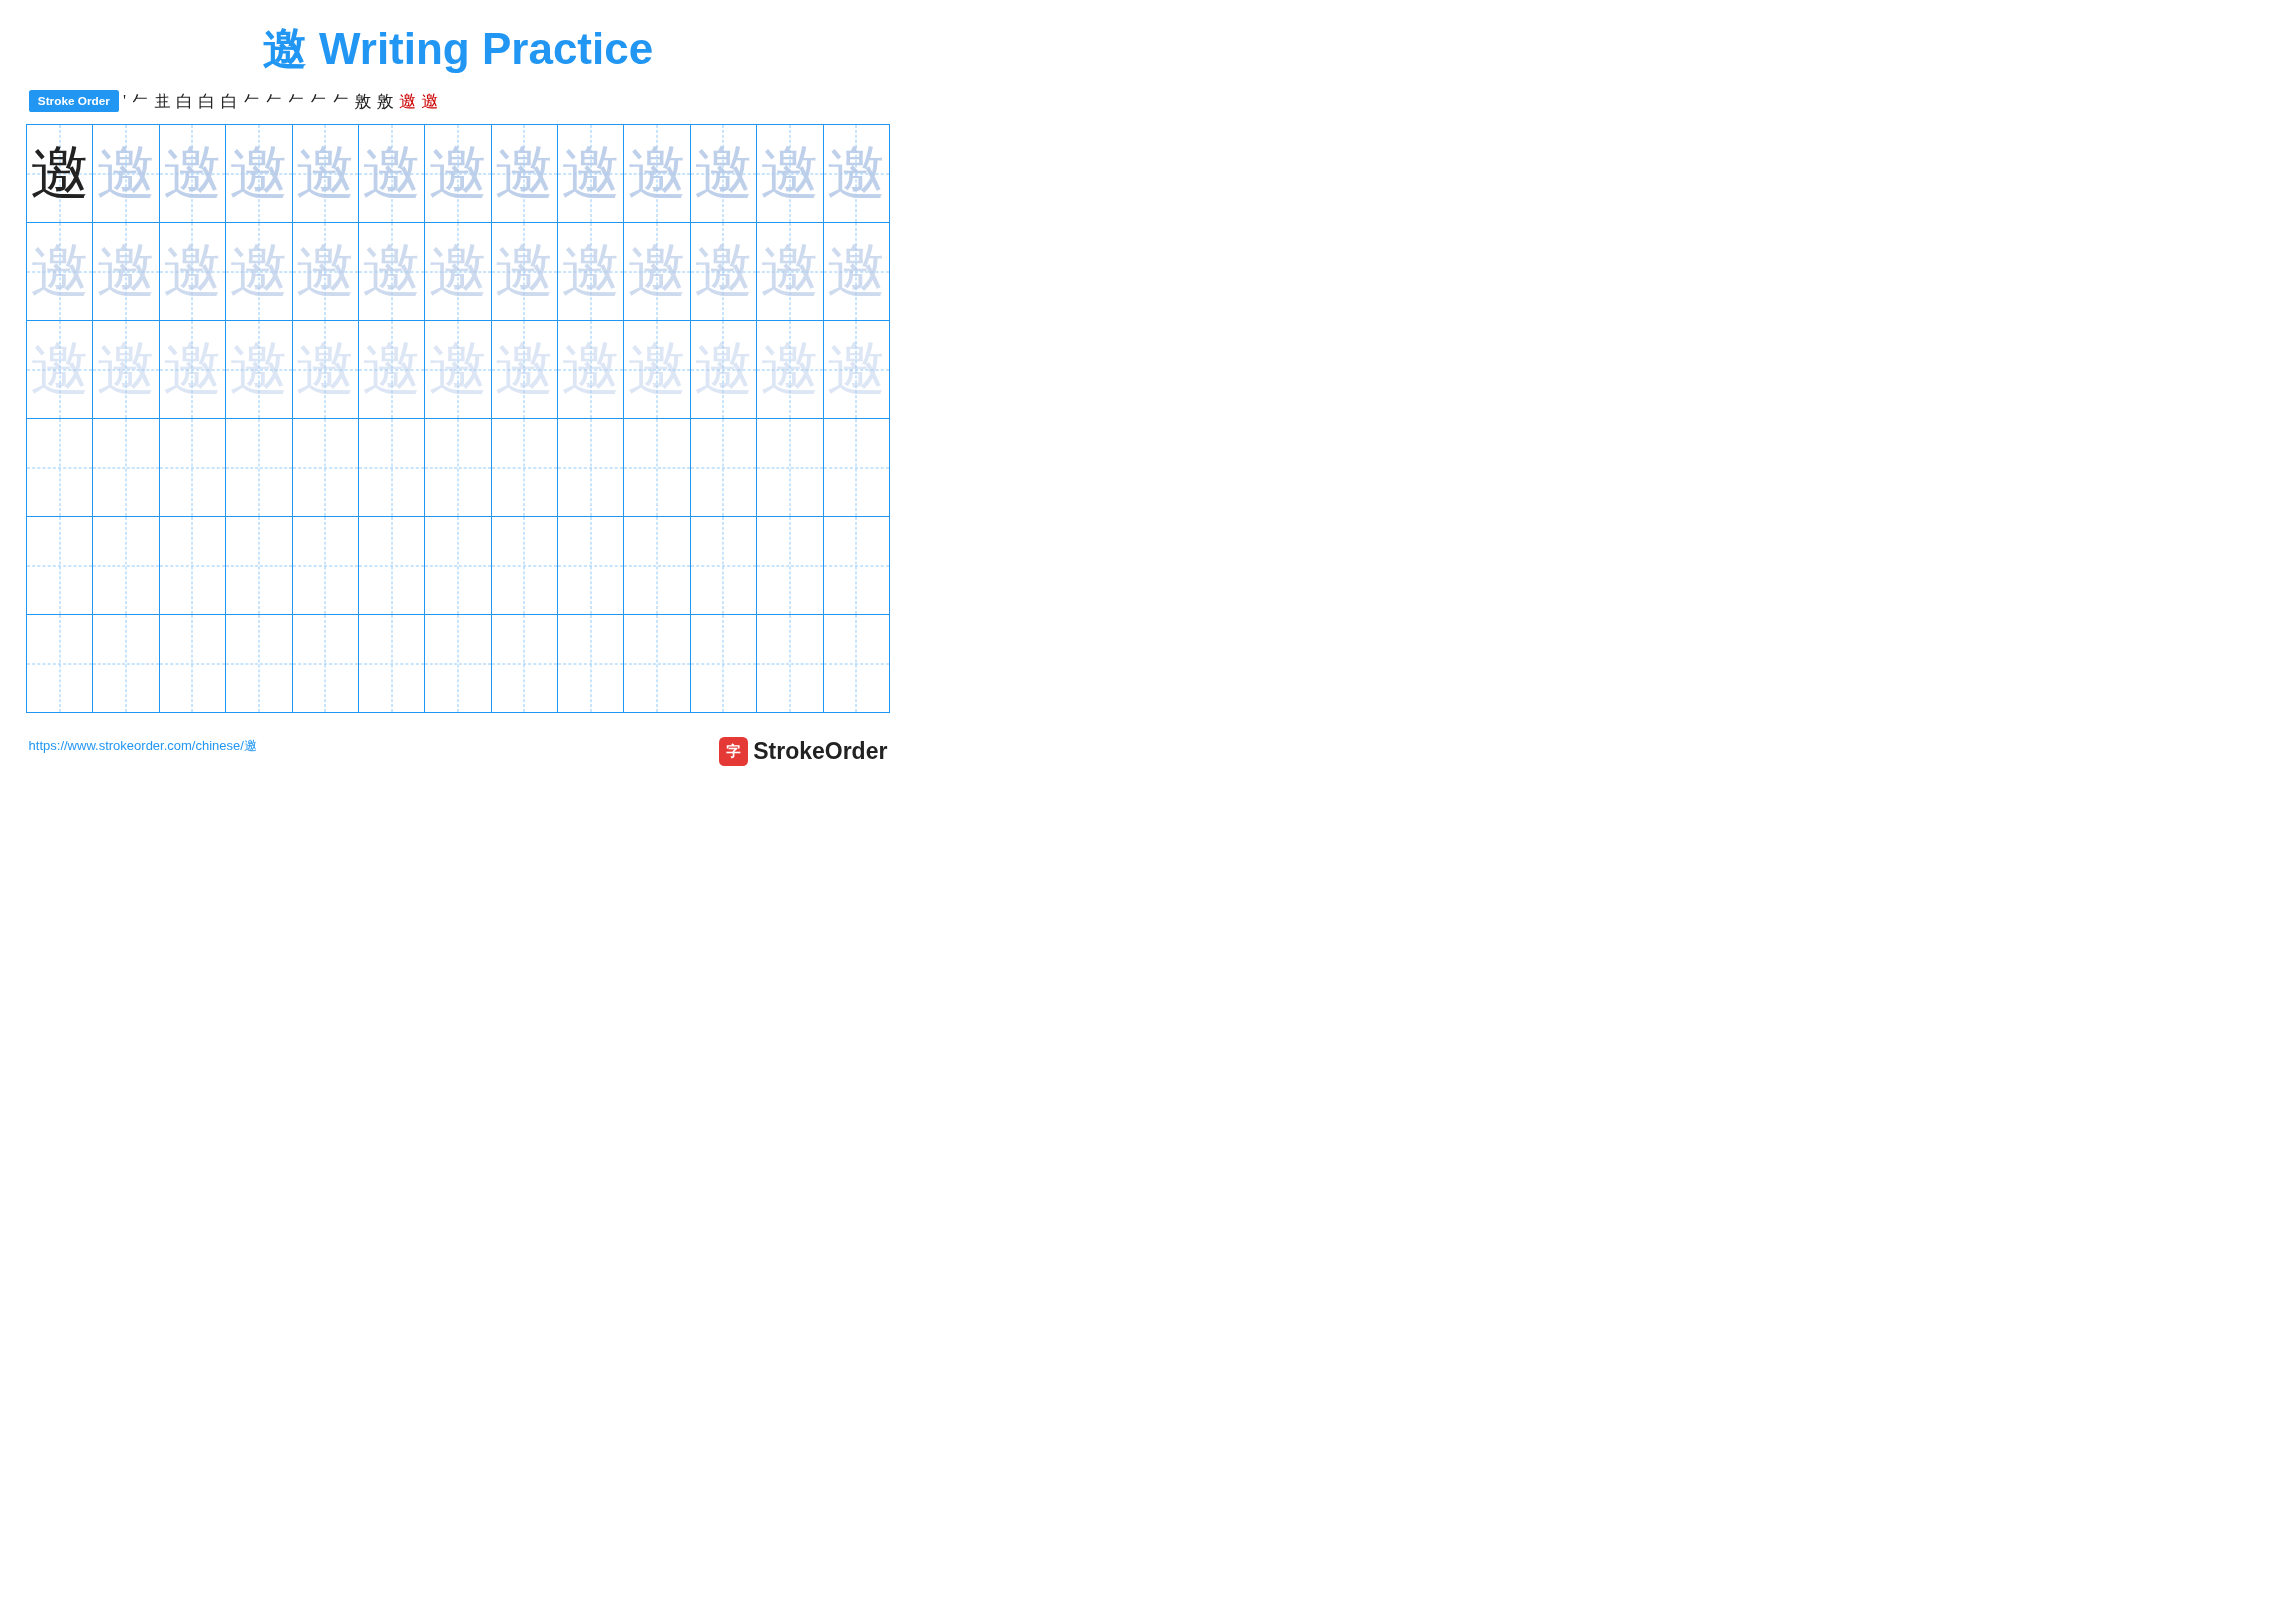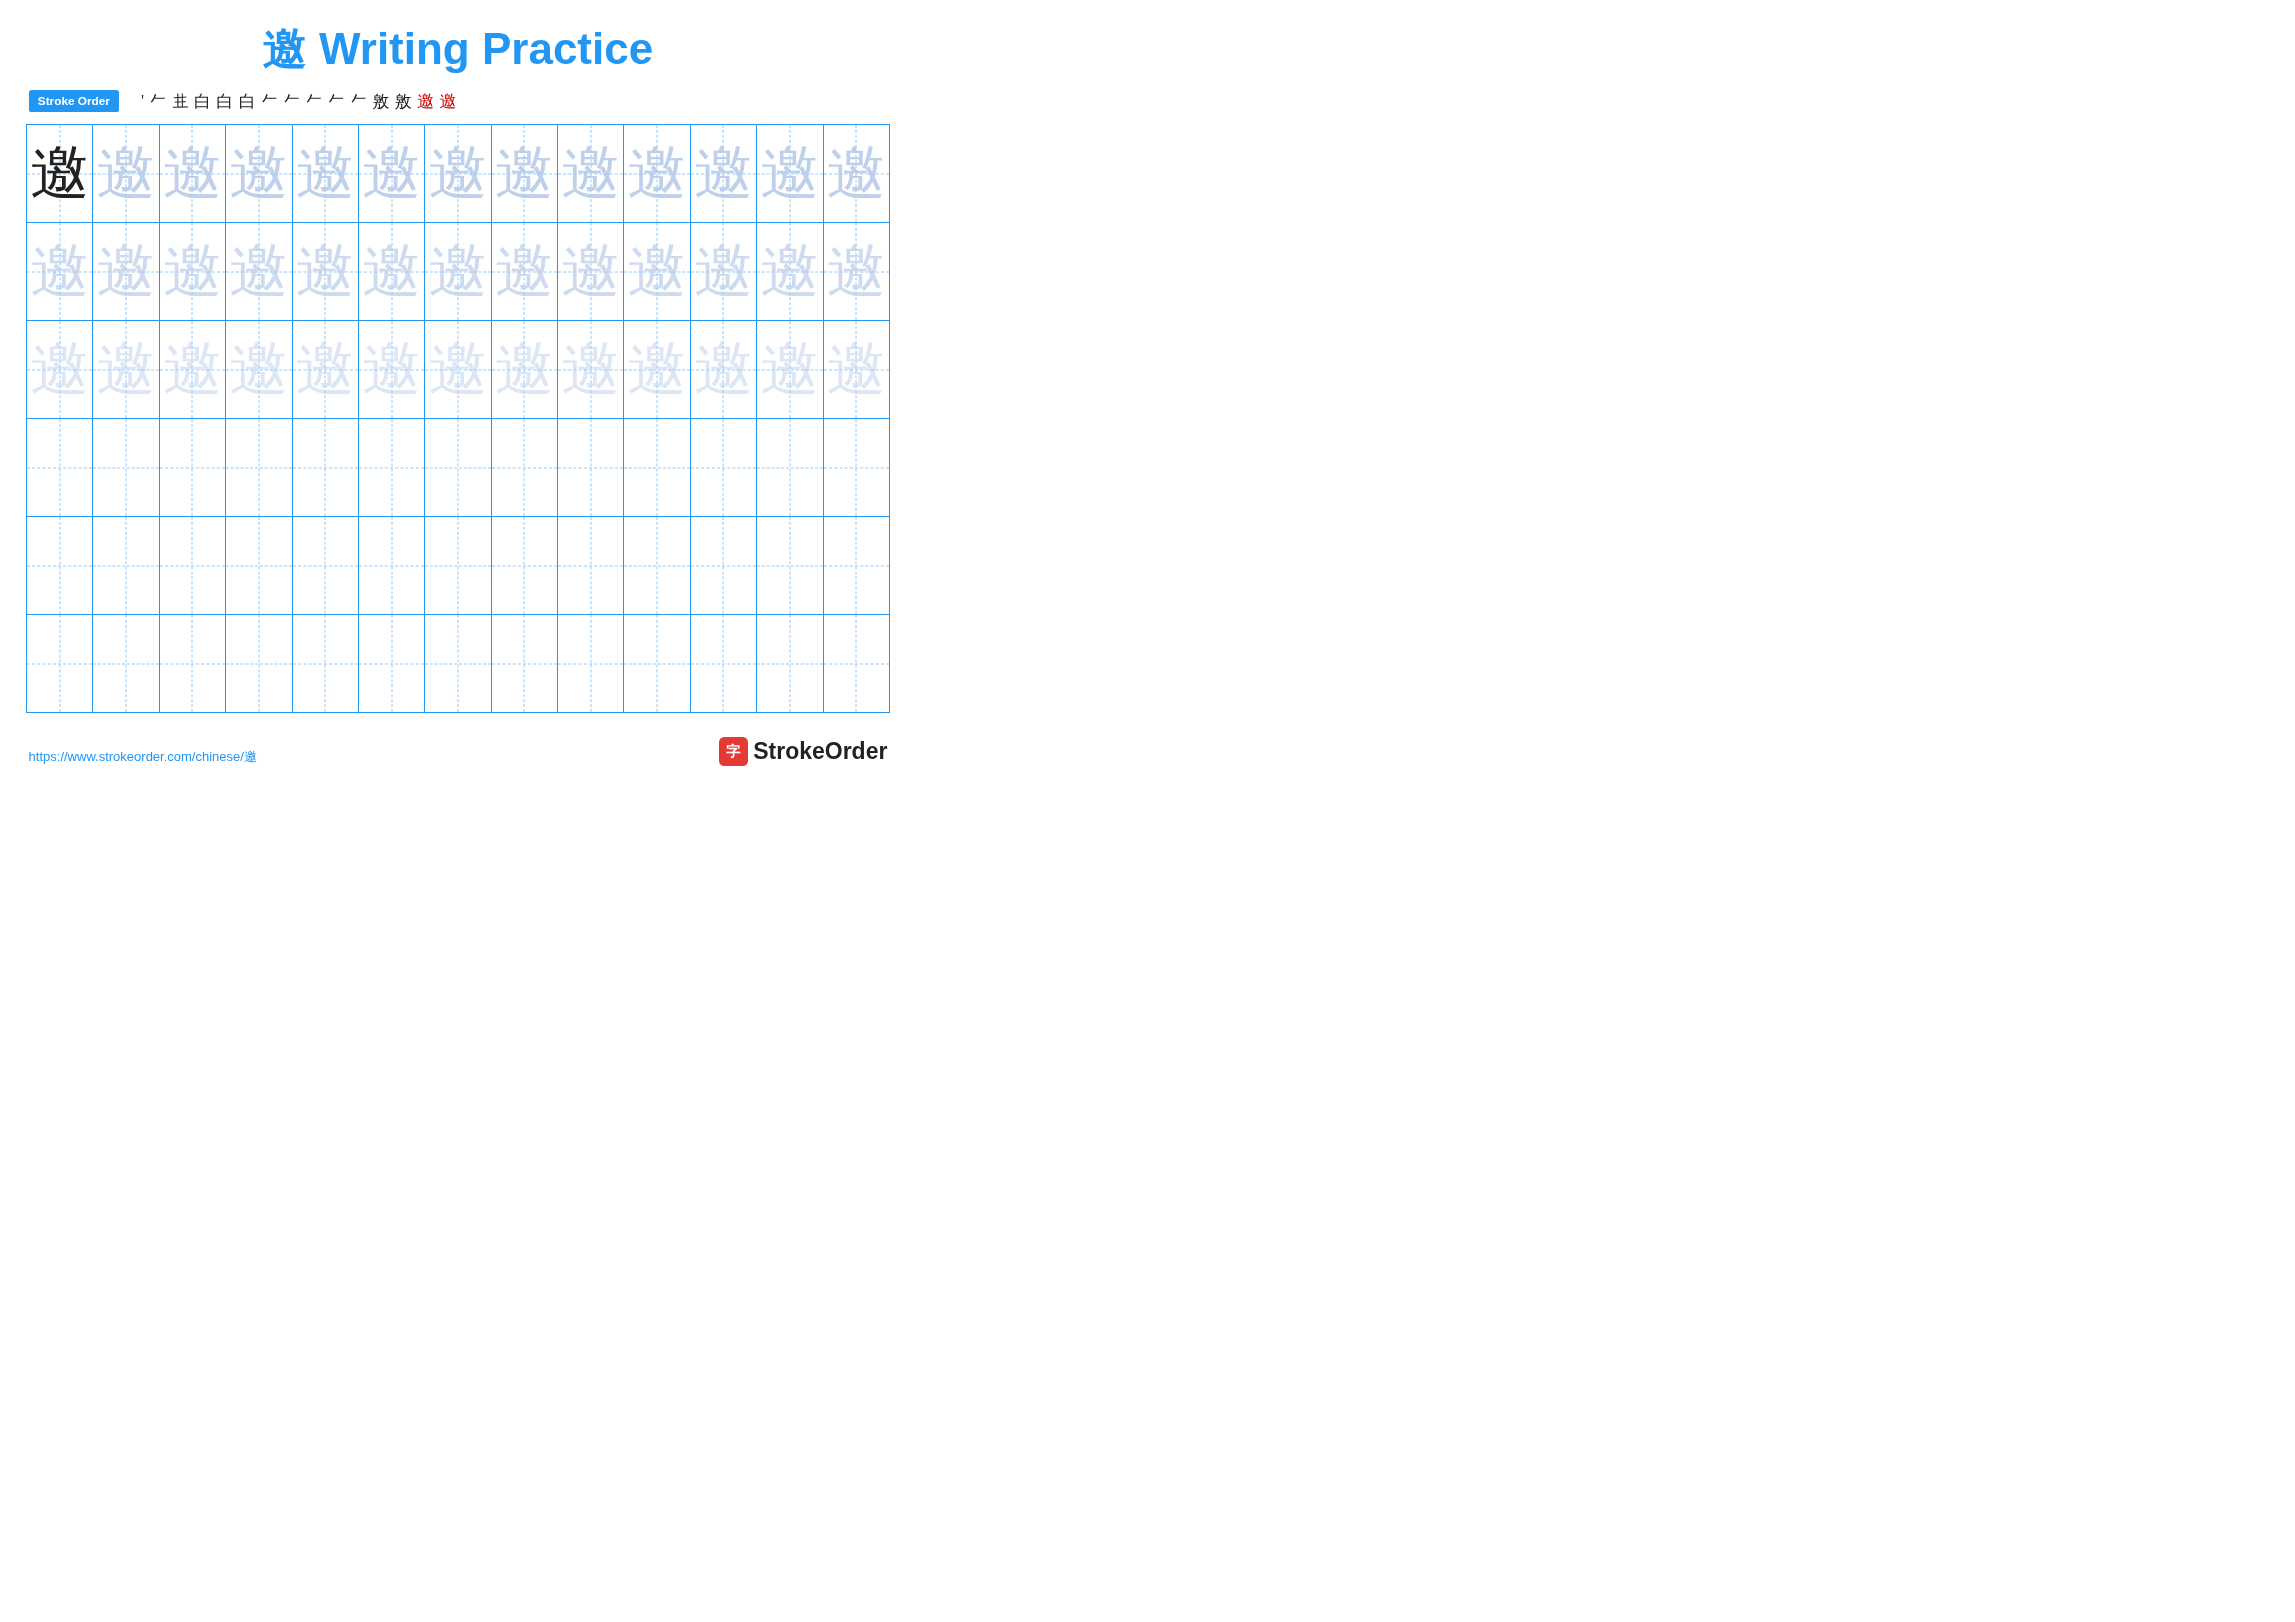--- a/index.html
+++ b/index.html
@@ -19,21 +19,21 @@
       font-weight: bold;
       color: #2196F3;
       margin-bottom: 11px;
       font-family: sans-serif;
     }
 
     .stroke-order-row {
       display: flex;
       align-items: center;
       margin-bottom: 11.8px;
-      gap: 20px;
+      gap: 2px;
       padding-left: 2.6px;
     }
 
     .stroke-order-badge {
       background: #2196F3;
       color: white;
       font-size: 11.8px;
       font-weight: bold;
       padding: 3.9px 9.2px;
       border-radius: 2.6px;
@@ -129,21 +129,21 @@
     }
 
     .char-light-3 {
       color: rgba(180,200,230,0.45);
     }
 
     
     .footer {
       display: flex;
       justify-content: space-between;
-      align-items: flex-end;
+      align-items: flex-start;
       margin-top: 23.6px;
       padding: 0 2.6px;
     }
 
     .footer-url {
       color: #2196F3;
       font-size: 13px;
       font-family: sans-serif;
       text-decoration: none;
     }

